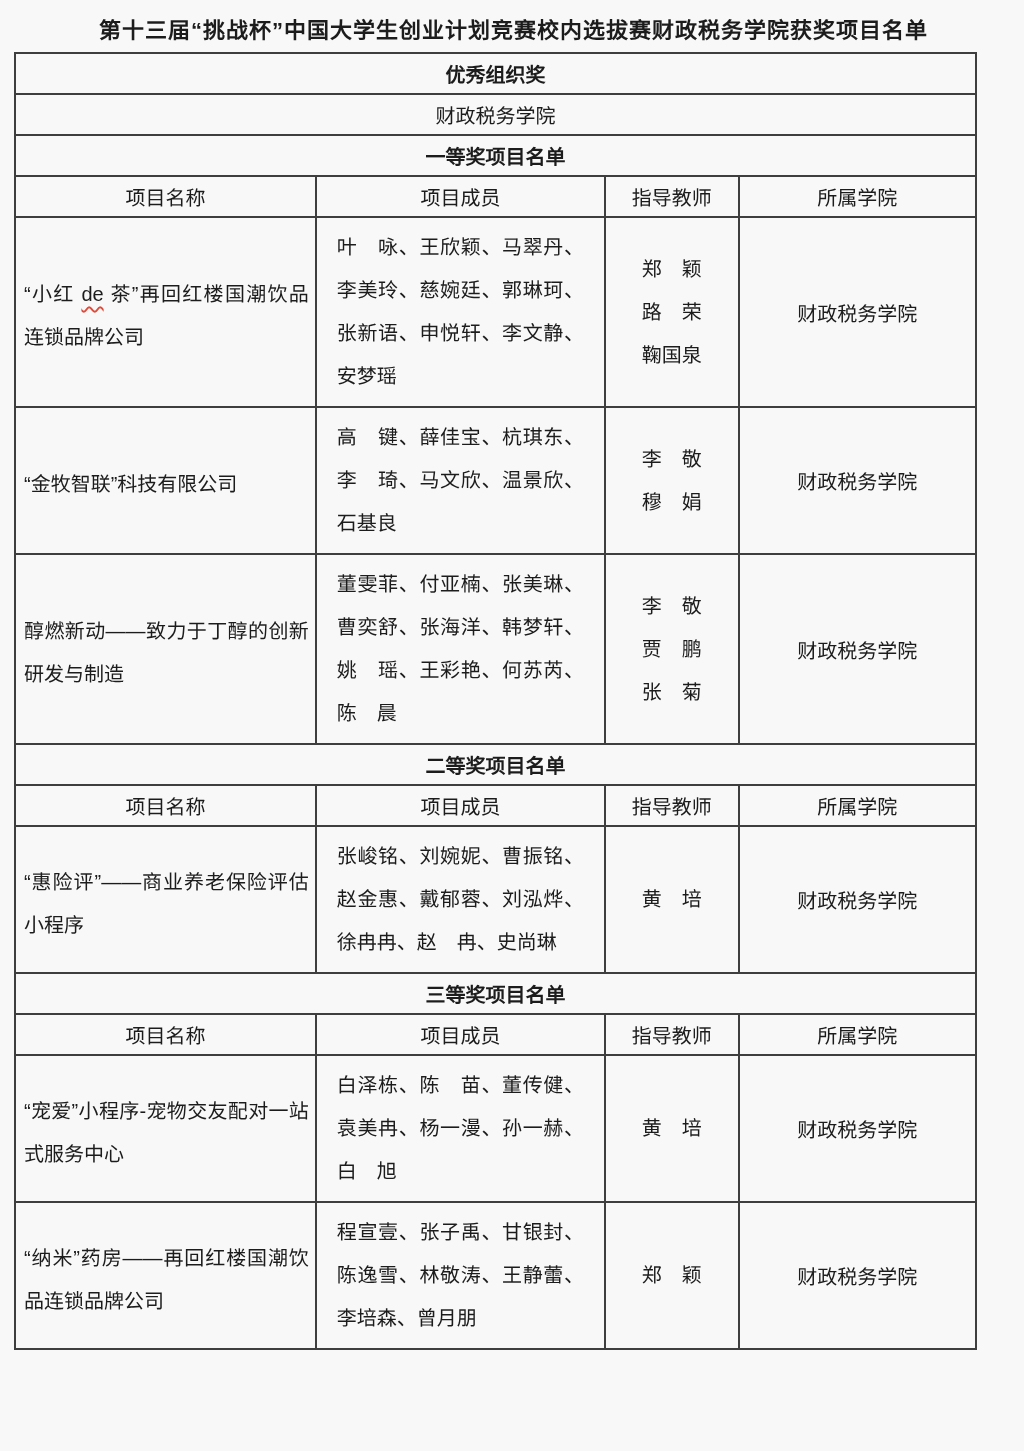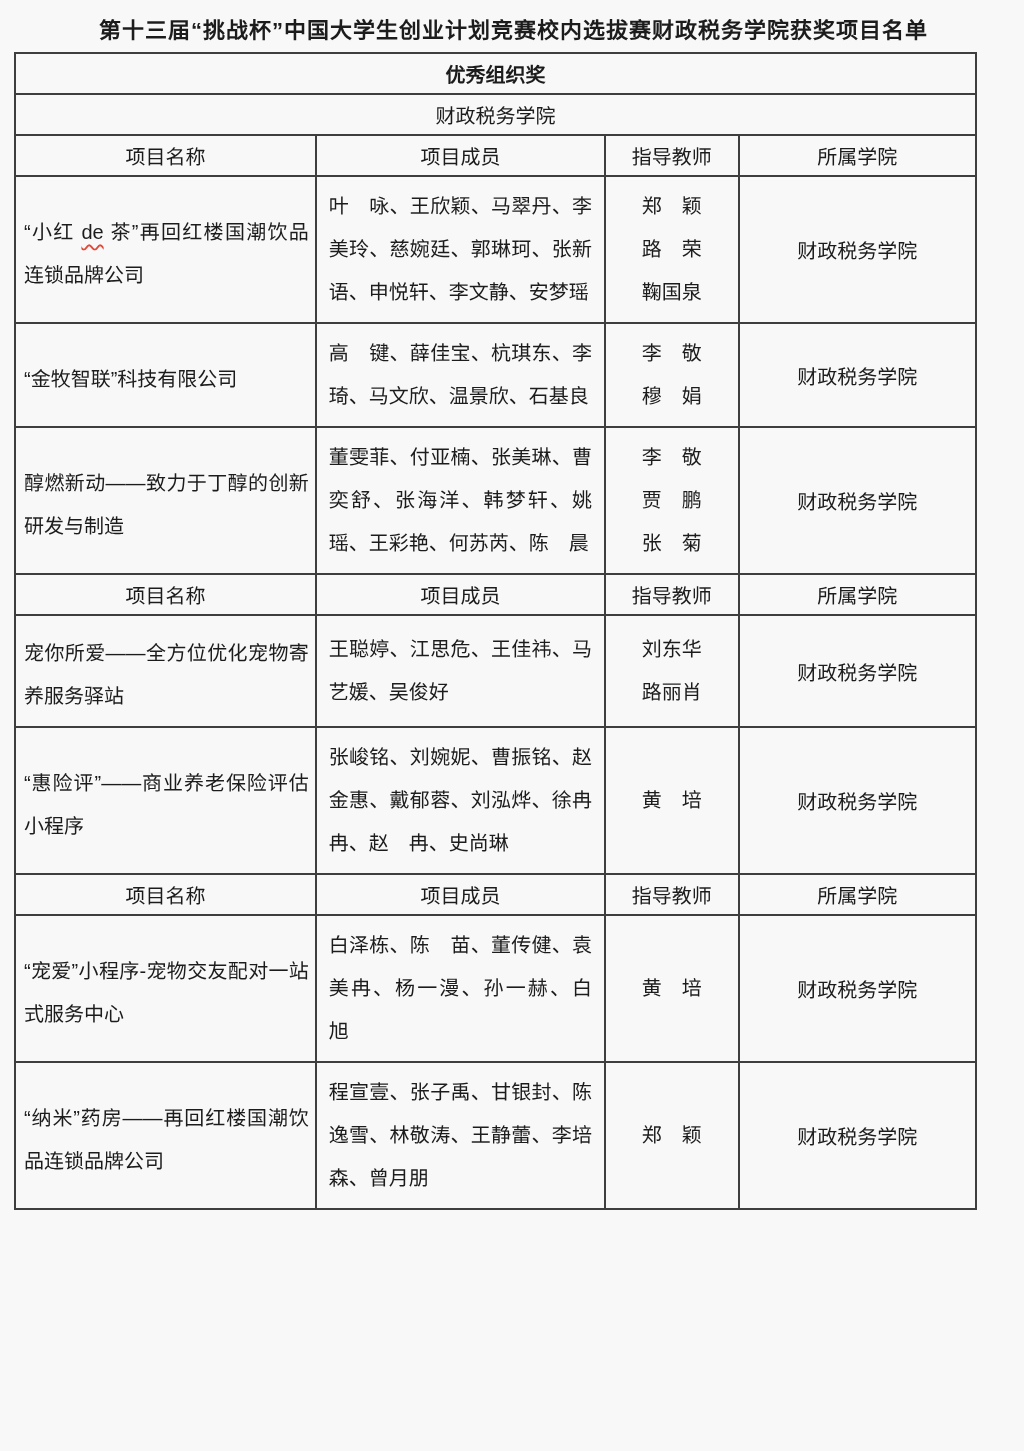--- a/index.html
+++ b/index.html
@@ -27,21 +27,21 @@
   col.c1{ width:31.3%; } col.c2{ width:30.1%; } col.c3{ width:13.9%; } col.c4{ width:24.7%; }
   td,th{
     border:2px solid var(--border);
     font-size:20px; padding:5px 8px; vertical-align:middle;
     word-break:break-all;
   }
   th{ font-weight:normal; height:34px; }
   tr.span-row td{ text-align:center; height:34px; }
   .bold{ font-weight:bold; }
   td.cell-name{ line-height:2.15; text-align:justify; padding:16px 6px 8px 8px; }
-  td.cell-members{ line-height:2.15; text-align:justify; padding:8px 12px; }
+  td.cell-members{ line-height:2.15; text-align:justify; padding:8px 20px; }
   td.cell-teachers{ text-align:center; line-height:2.15; padding:6px 2px; }
   td.cell-college{ text-align:center; }
   .wavy{
     text-decoration-line:underline;
     text-decoration-style:wavy;
     text-decoration-color:var(--wavy);
     text-decoration-thickness:2px;
     text-underline-offset:5px;
   }
 </style>
@@ -57,20 +57,23 @@
         <col class="c2">
         <col class="c3">
         <col class="c4">
     </colgroup>
     <tbody>
         <tr class="span-row">
           <td class="bold" colspan="4">优秀组织奖</td>
         </tr>
         <tr class="span-row">
           <td colspan="4">财政税务学院</td>
+        </tr>
+        <tr class="span-row">
+          <td class="bold" colspan="4">一等奖项目名单</td>
         </tr>
         <tr>
           <th>项目名称</th>
           <th>项目成员</th>
           <th>指导教师</th>
           <th>所属学院</th>
         </tr>
         <tr>
           <td class="cell-name"><span>“小红 </span><span class="wavy">de</span><span> 茶”再回红楼国潮饮品连锁品牌公司</span></td>
           <td class="cell-members">叶　咏、王欣颖、马翠丹、李美玲、慈婉廷、郭琳珂、张新语、申悦轩、李文静、安梦瑶</td>
@@ -93,42 +96,39 @@
         <tr>
           <td class="cell-name"><span>醇燃新动——致力于丁醇的创新研发与制造</span></td>
           <td class="cell-members">董雯菲、付亚楠、张美琳、曹奕舒、张海洋、韩梦轩、姚　瑶、王彩艳、何苏芮、陈　晨</td>
           <td class="cell-teachers">
             <div class="teacher-line">李　敬</div>
             <div class="teacher-line">贾　鹏</div>
             <div class="teacher-line">张　菊</div>
           </td>
           <td class="cell-college">财政税务学院</td>
         </tr>
+        <tr class="span-row">
+          <td class="bold" colspan="4">二等奖项目名单</td>
+        </tr>
         <tr>
           <th>项目名称</th>
           <th>项目成员</th>
           <th>指导教师</th>
           <th>所属学院</th>
-        </tr>
-        <tr>
-          <td class="cell-name"><span>宠你所爱——全方位优化宠物寄养服务驿站</span></td>
-          <td class="cell-members">王聪婷、江思危、王佳祎、马艺媛、吴俊好</td>
-          <td class="cell-teachers">
-            <div class="teacher-line">刘东华</div>
-            <div class="teacher-line">路丽肖</div>
-          </td>
-          <td class="cell-college">财政税务学院</td>
         </tr>
         <tr>
           <td class="cell-name"><span>“惠险评”——商业养老保险评估小程序</span></td>
           <td class="cell-members">张峻铭、刘婉妮、曹振铭、赵金惠、戴郁蓉、刘泓烨、徐冉冉、赵　冉、史尚琳</td>
           <td class="cell-teachers">
             <div class="teacher-line">黄　培</div>
           </td>
           <td class="cell-college">财政税务学院</td>
+        </tr>
+        <tr class="span-row">
+          <td class="bold" colspan="4">三等奖项目名单</td>
         </tr>
         <tr>
           <th>项目名称</th>
           <th>项目成员</th>
           <th>指导教师</th>
           <th>所属学院</th>
         </tr>
         <tr>
           <td class="cell-name"><span>“宠爱”小程序-宠物交友配对一站式服务中心</span></td>
           <td class="cell-members">白泽栋、陈　苗、董传健、袁美冉、杨一漫、孙一赫、白　旭</td>

